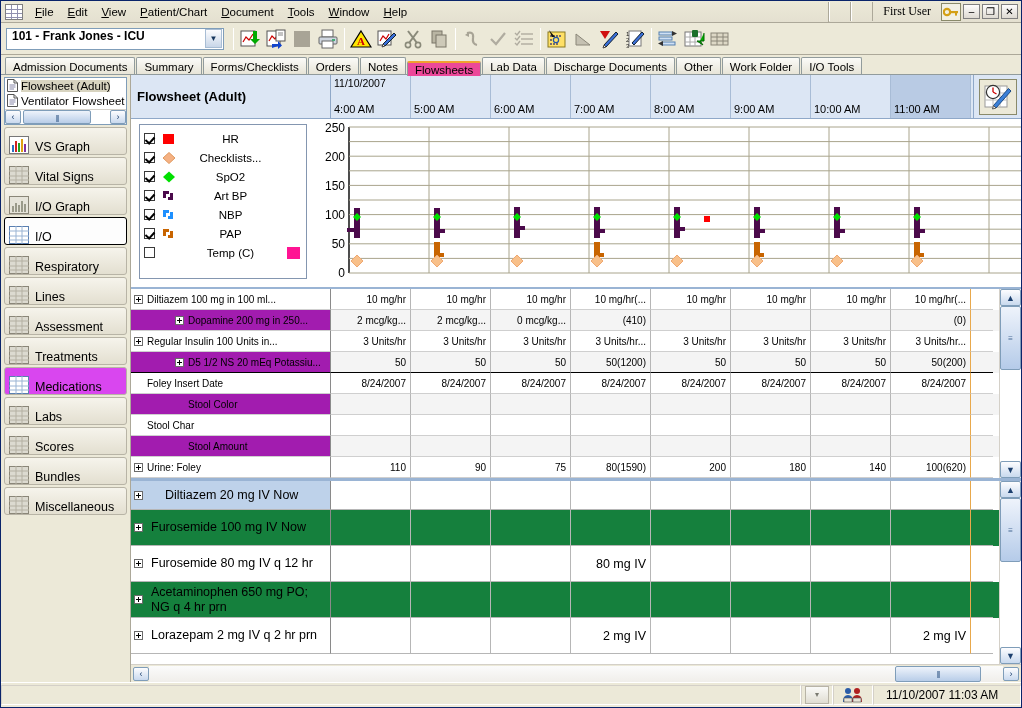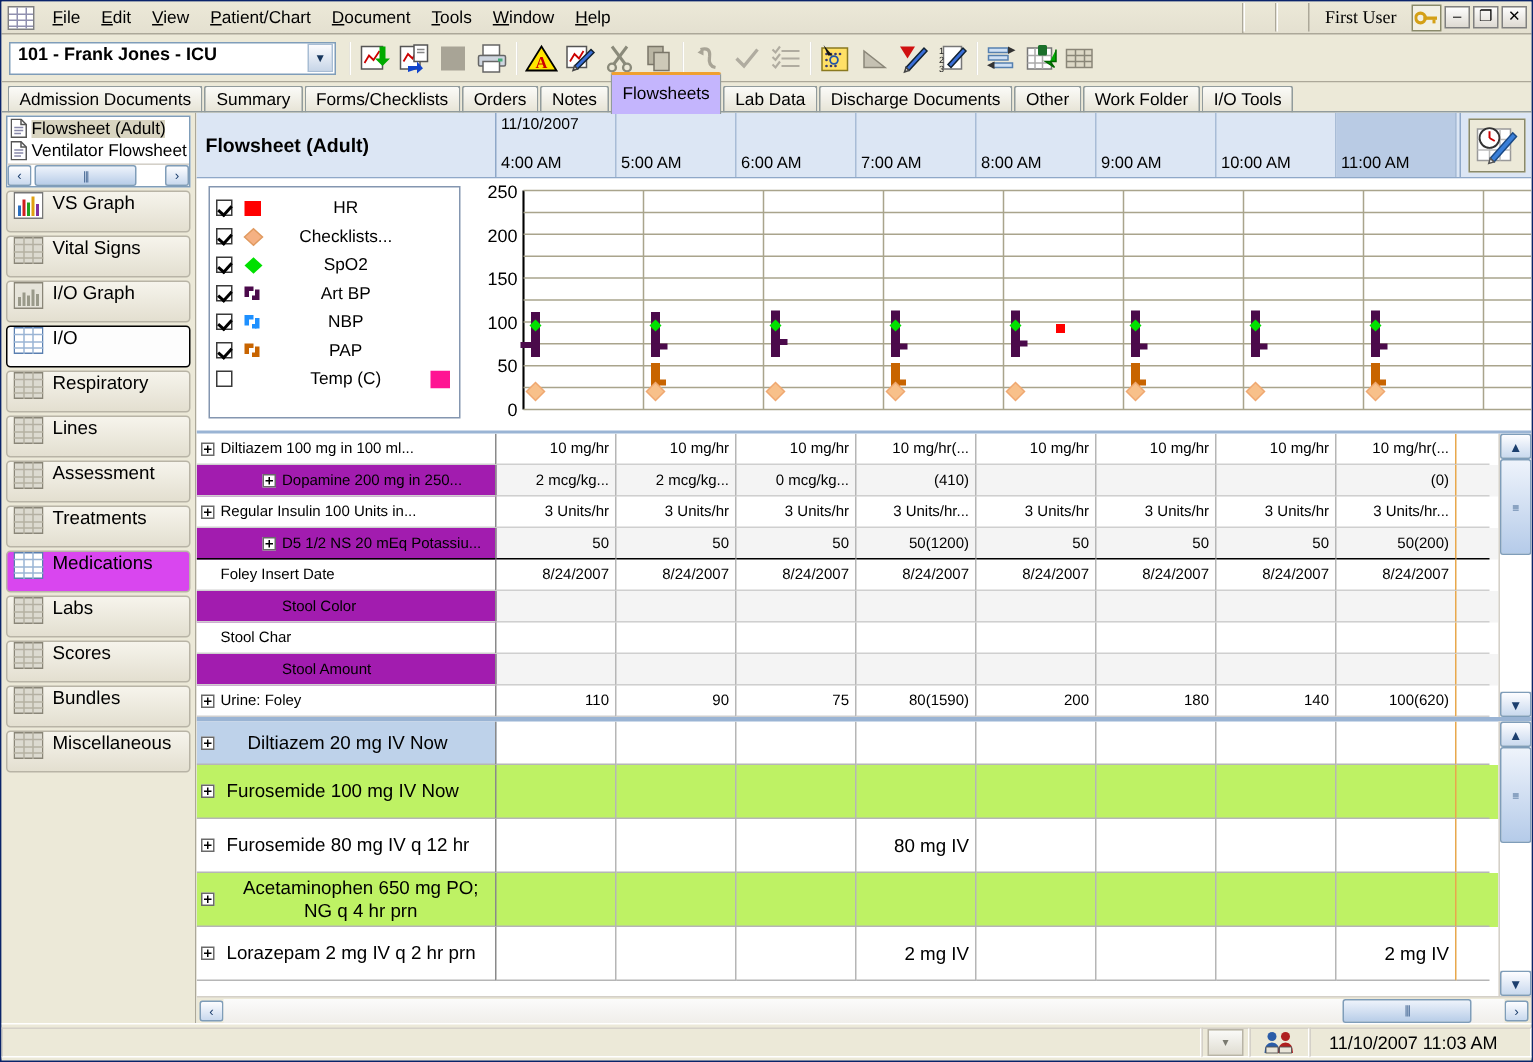--- a/index.html
+++ b/index.html
@@ -119,21 +119,21 @@
   .tab {
     height: 18px; padding: 0 7px;
     border: 1px solid #919b9c; border-bottom: none;
     background: linear-gradient(to bottom, #fbfbf8, #e6e3d5);
     font-size: 11.5px; color: #000;
     display: flex; align-items: center;
     margin-right: 1px; cursor: default; white-space: nowrap;
     border-radius: 2px 2px 0 0;
   }
   .tab.active {
-    background: #c4b5fd; height: 28px;
+    background: #ec4899; height: 15px;
     border-top: 2px solid #f0a030;
     font-weight: normal; z-index: 3;
     margin-bottom: -1px;
   }
   .tabline { position: absolute; left: 0; right: 0; bottom: 0;
              height: 1px; background: #919b9c; }
 
   
   .bodyrow { display: flex; height: 607px; }
 
@@ -173,21 +173,21 @@
     position: absolute; left: 2px; top: 0; width: 68px; height: 14px;
     background: linear-gradient(to bottom,#eef3fb,#b8cde8);
     border: 1px solid #7f9db9; border-radius: 2px;
     display: flex; align-items: center; justify-content: center;
     font-size: 8px; color: #4a6b96; letter-spacing: -1px;
   }
   .nav-btn {
     height: 28px; margin-bottom: 2px;
     background: linear-gradient(to bottom,#f6f4ec,#e3dfd0);
     border: 1px solid #b8b4a6; border-radius: 3px;
-    display: flex; align-items: flex-start; gap: 6px;
+    display: flex; align-items: flex-end; gap: 6px;
     padding-left: 4px; font-size: 12.5px; color: #000;
     cursor: default; flex: none;
   }
   .nav-btn.active {
     background: #fdfdfd; border: 1px solid #000;
   }
   .nav-btn.hover2 { background: #d946ef; }
   .nav-ico { width: 20px; height: 18px; flex: none; }
 
   
@@ -323,21 +323,21 @@
     background: linear-gradient(to bottom,#eef3fb,#b5cbe9);
     border: 1px solid #7f9db9; border-radius: 2px;
     display: flex; align-items: center; justify-content: center;
     font-size: 8px; color: #4a6b96;
   }
 
   .sep-blue { height: 3px; background: #9ab4d4; flex: none; }
 
   
   .order-row { display: flex; font-size: 12.5px; }
-  .order-row.alt { background: #bef264; text-align: center; }
+  .order-row.alt { background: #15803d; }
   .order-row.sel .oname { background: #bed2ea; gap: 18px; }
   .oname {
     width: 200px; flex: none; display: flex; align-items: center;
     gap: 4px; padding-left: 3px;
     border-right: 1px solid #8a8a8a; border-bottom: 1px solid #b6b6b6;
     color: #000; line-height: 1.15;
   }
   .ocell {
     width: 80px; flex: none;
     border-right: 1px solid #b6b6b6; border-bottom: 1px solid #b6b6b6;

